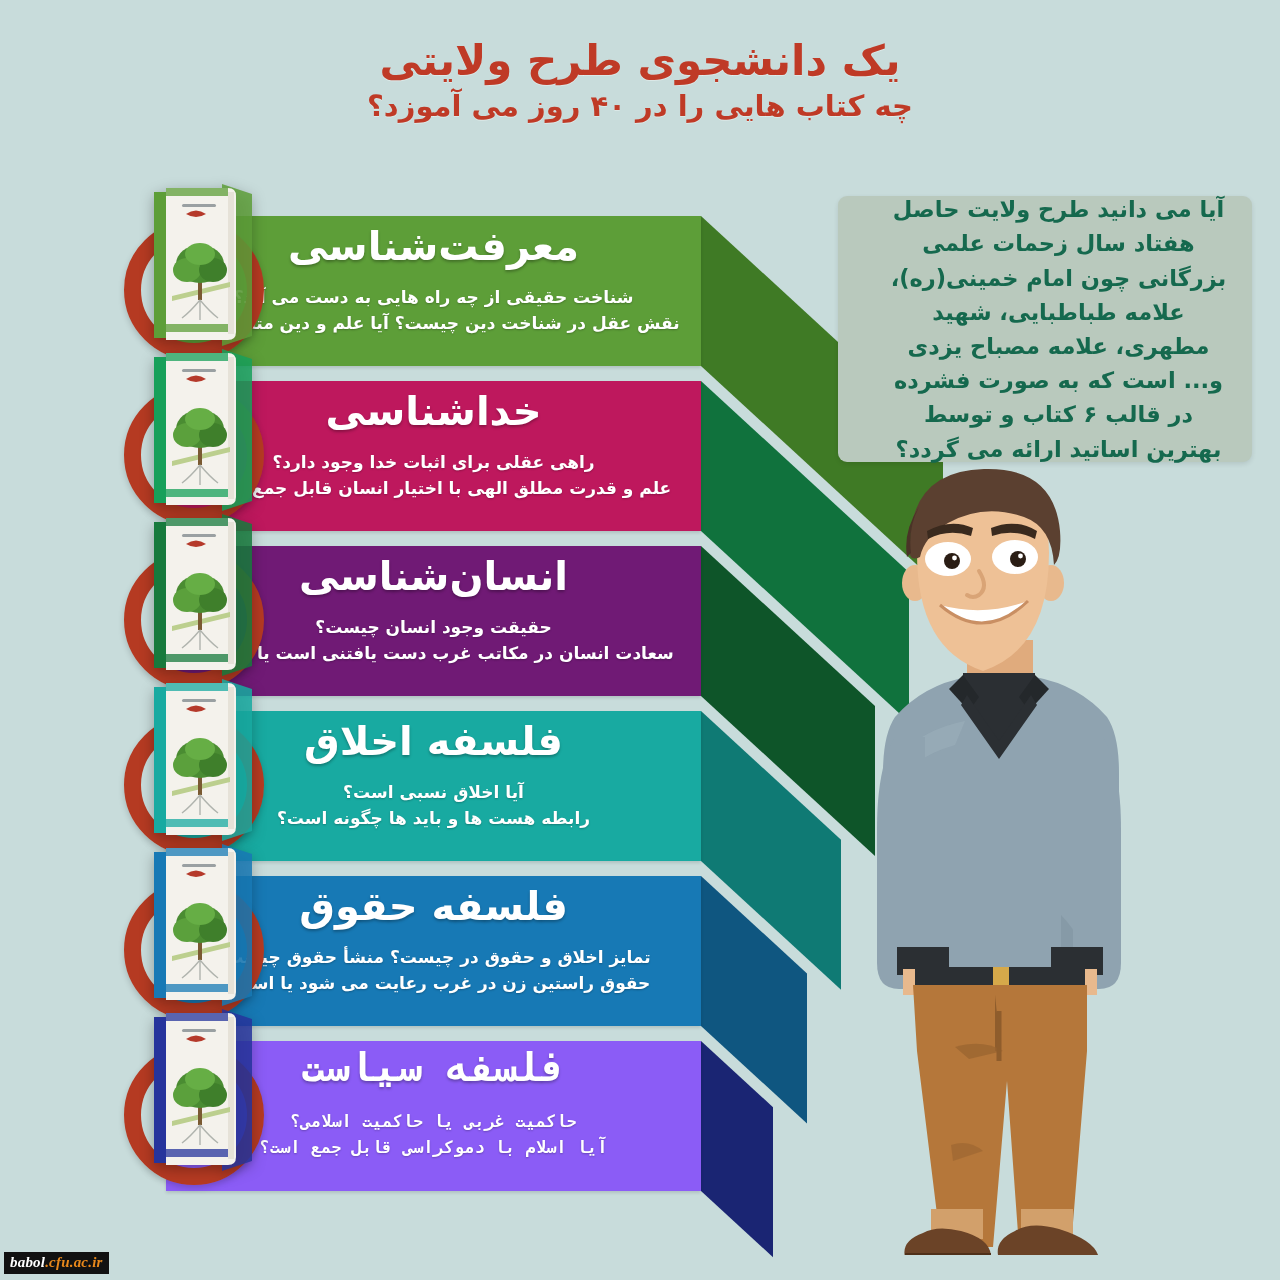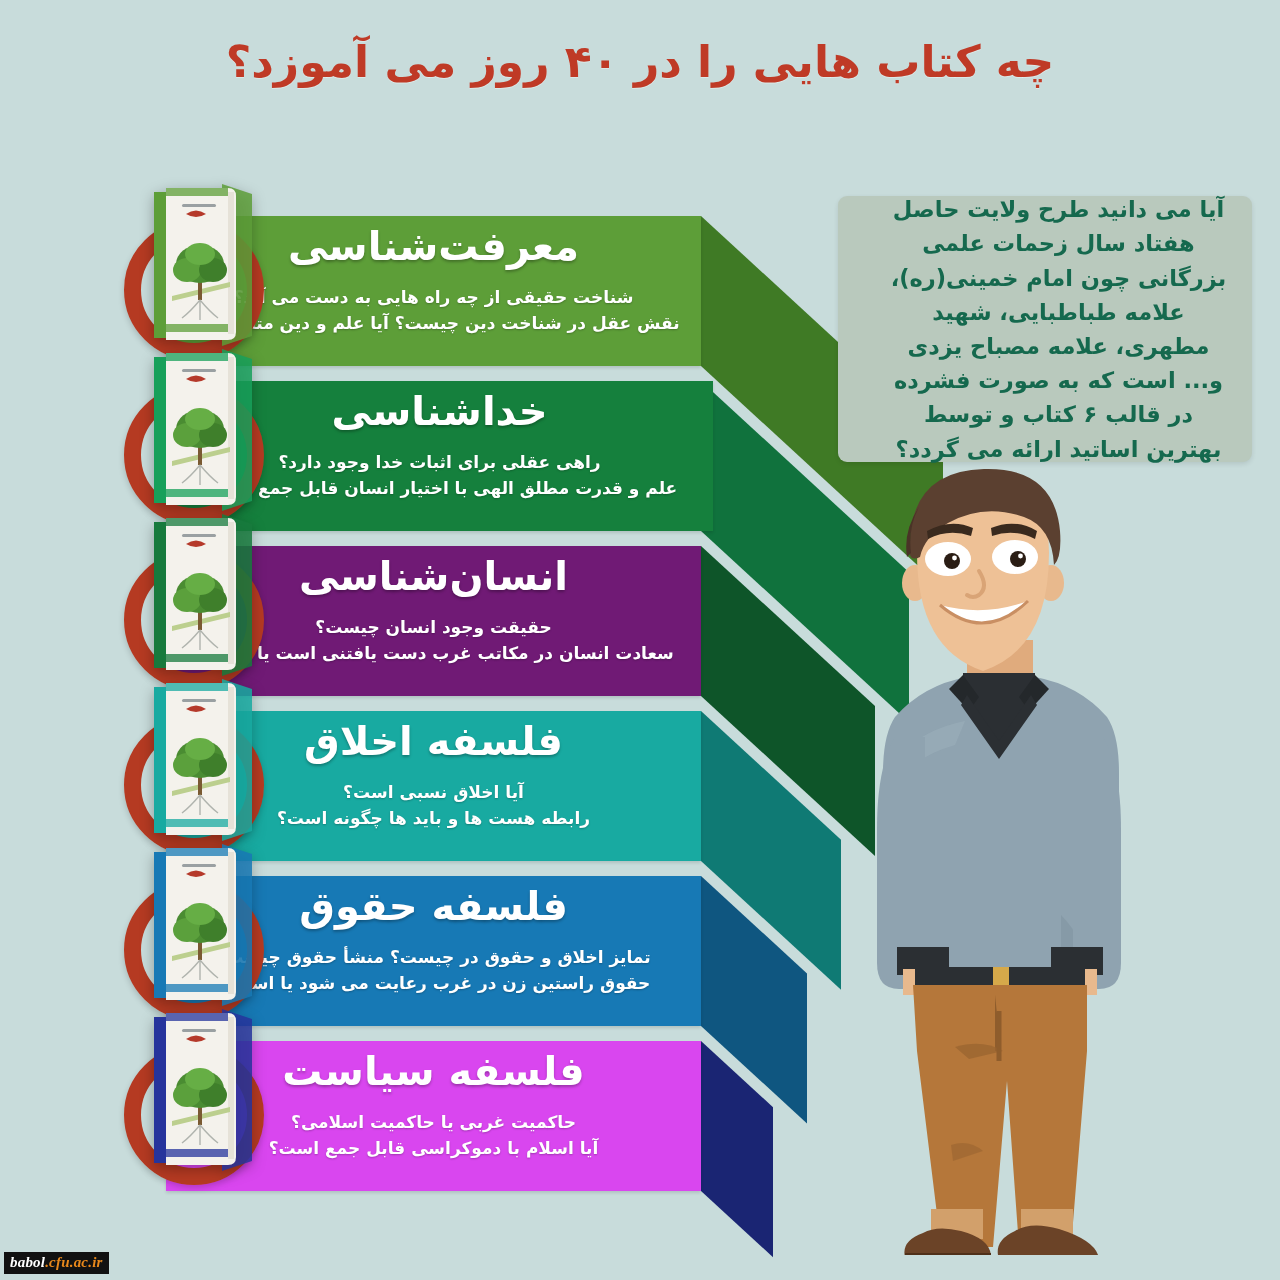--- a/index.html
+++ b/index.html
@@ -12,21 +12,21 @@
   #stage{position:absolute;inset:0;width:1280px;height:1280px;overflow:hidden;}
 
   
   .title{
     position:absolute;left:0;right:0;top:34px;text-align:center;
     color:#bf3a26;font-weight:bold;line-height:1.28;
     font-size:42px;letter-spacing:0px;direction:rtl;
     text-shadow:0 1px 0 rgba(255,255,255,.35);
   }
   .title .l1{display:block;}
-  .title .l2{display:block;font-size:44px;}
+  .title .l2{display:block;font-size:29px;}
 
   
   .infobox{
     position:absolute;left:838px;top:196px;width:414px;height:266px;
     background:#b9c9bd;border-radius:9px;
     box-shadow:0 2px 5px rgba(0,0,0,.10);
     display:flex;align-items:center;justify-content:center;
   }
   .infobox p{
     margin:0;padding:0 20px;text-align:center;direction:rtl;
@@ -94,20 +94,21 @@
   }
   .watermark .wm-b{color:#ffffff;}
   .watermark .wm-o{color:#e8881b;}
 </style>
 </head>
 <body style="background: rgb(200, 220, 219);">
 
 <div id="stage">
 
   <div class="title" style="color: rgb(191, 58, 38);">
+    <span class="l1">یک دانشجوی طرح ولایتی</span>
     <span class="l2">چه کتاب هایی را در ۴۰ روز می آموزد؟</span>
   </div>
 
   <div class="stack" id="stack">
       <div class="row" style="top: 216px;">
         <div class="side" style="left: 685px; width: 262px; height: 386.64px;">
           <svg width="262" height="386.64">
             <polygon points="0,0 242,222.64000000000001 242,372.64 0,150" fill="#3f7a25"></polygon>
           </svg>
         </div>
@@ -138,21 +139,21 @@
             </svg>
           </div>
         </div>
       </div>
       <div class="row" style="top: 381px;">
         <div class="side" style="left: 685px; width: 228px; height: 355.36px;">
           <svg width="228" height="355.36">
             <polygon points="0,0 208,191.36 208,341.36 0,150" fill="#10723d"></polygon>
           </svg>
         </div>
-        <div class="face" style="background: #15803d; padding-left: 12px;">
+        <div class="face" style="background: #be185d;">
           <div class="head">خداشناسی</div>
           <div class="q q1">راهی عقلی برای اثبات خدا وجود دارد؟</div>
           <div class="q q2">علم و قدرت مطلق الهی با اختیار انسان قابل جمع است؟</div>
         </div>
         <div class="bookwrap">
           <div class="ring" style="border-color: rgb(181, 58, 34);"></div>
           <div class="book">
             <svg width="108" height="170" viewBox="0 0 108 170">
               <path d="M74 6 l30 10 v142 l-30 10 z" fill="#17a05a" opacity=".85"></path>
               <path d="M6 14 h12 v146 h-12 z" fill="#17a05a"></path>
@@ -274,21 +275,21 @@
             </svg>
           </div>
         </div>
       </div>
       <div class="row" style="top: 1041px;">
         <div class="side" style="left: 685px; width: 92px; height: 230.24px;">
           <svg width="92" height="230.24">
             <polygon points="0,0 72,66.24000000000001 72,216.24 0,150" fill="#1a2573"></polygon>
           </svg>
         </div>
-        <div class="face" style="background: #d946ef;">
+        <div class="face" style="background: #8b5cf6; font-family: Liberation Mono, monospace;">
           <div class="head">فلسفه سیاست</div>
           <div class="q q1">حاکمیت غربی یا حاکمیت اسلامی؟</div>
           <div class="q q2">آیا اسلام با دموکراسی قابل جمع است؟</div>
         </div>
         <div class="bookwrap">
           <div class="ring" style="border-color: rgb(181, 58, 34);"></div>
           <div class="book">
             <svg width="108" height="170" viewBox="0 0 108 170">
               <path d="M74 6 l30 10 v142 l-30 10 z" fill="#26349c" opacity=".85"></path>
               <path d="M6 14 h12 v146 h-12 z" fill="#26349c"></path>

